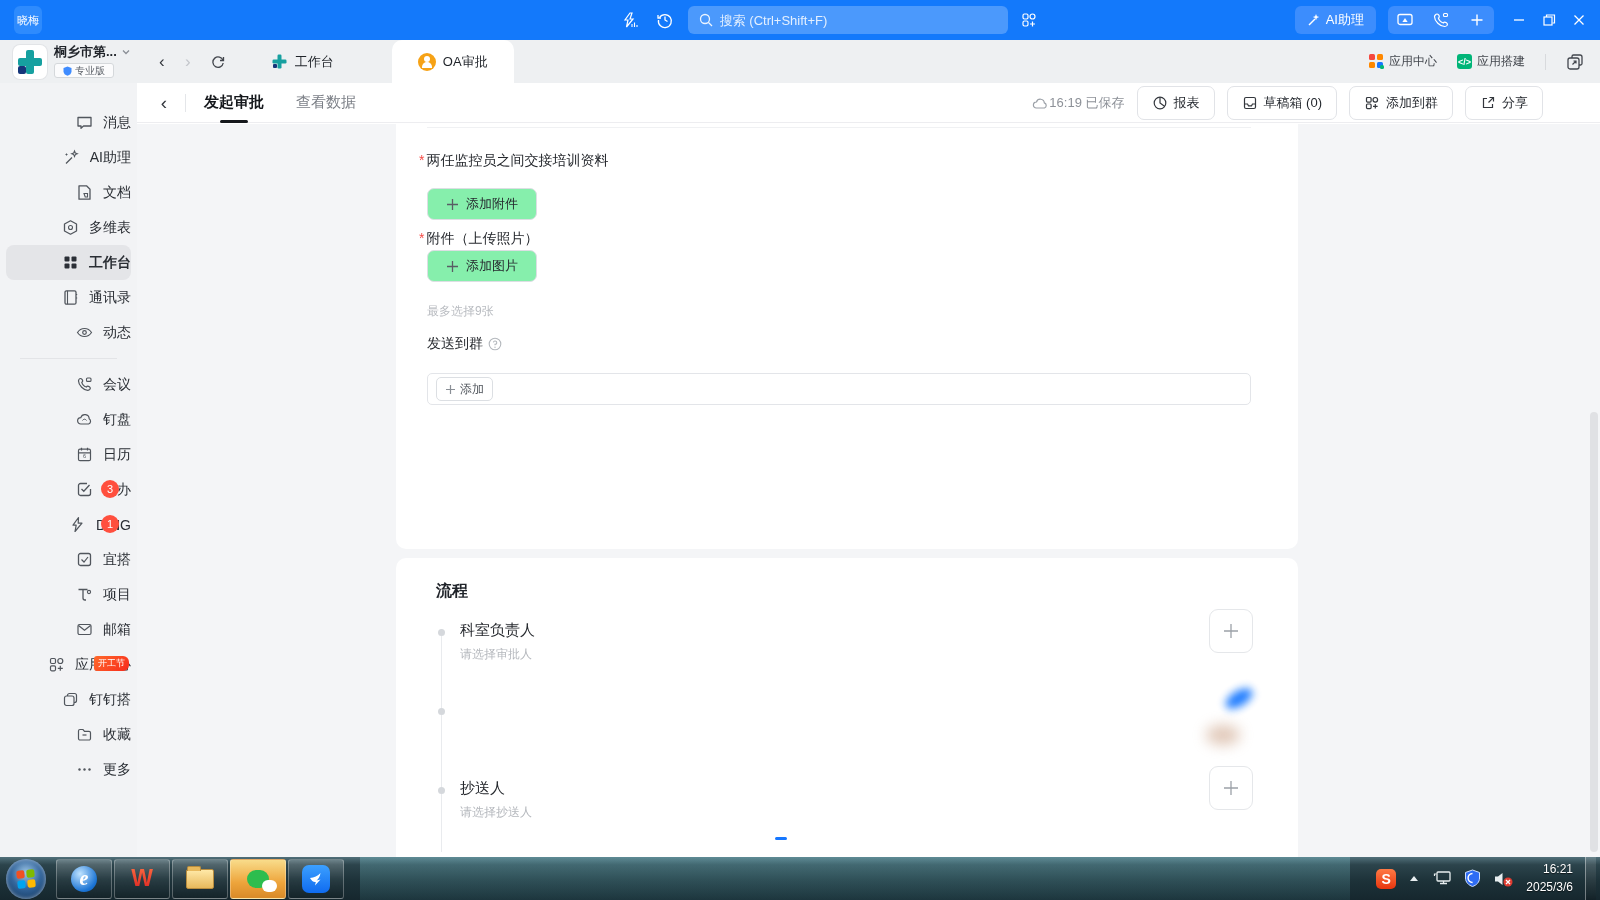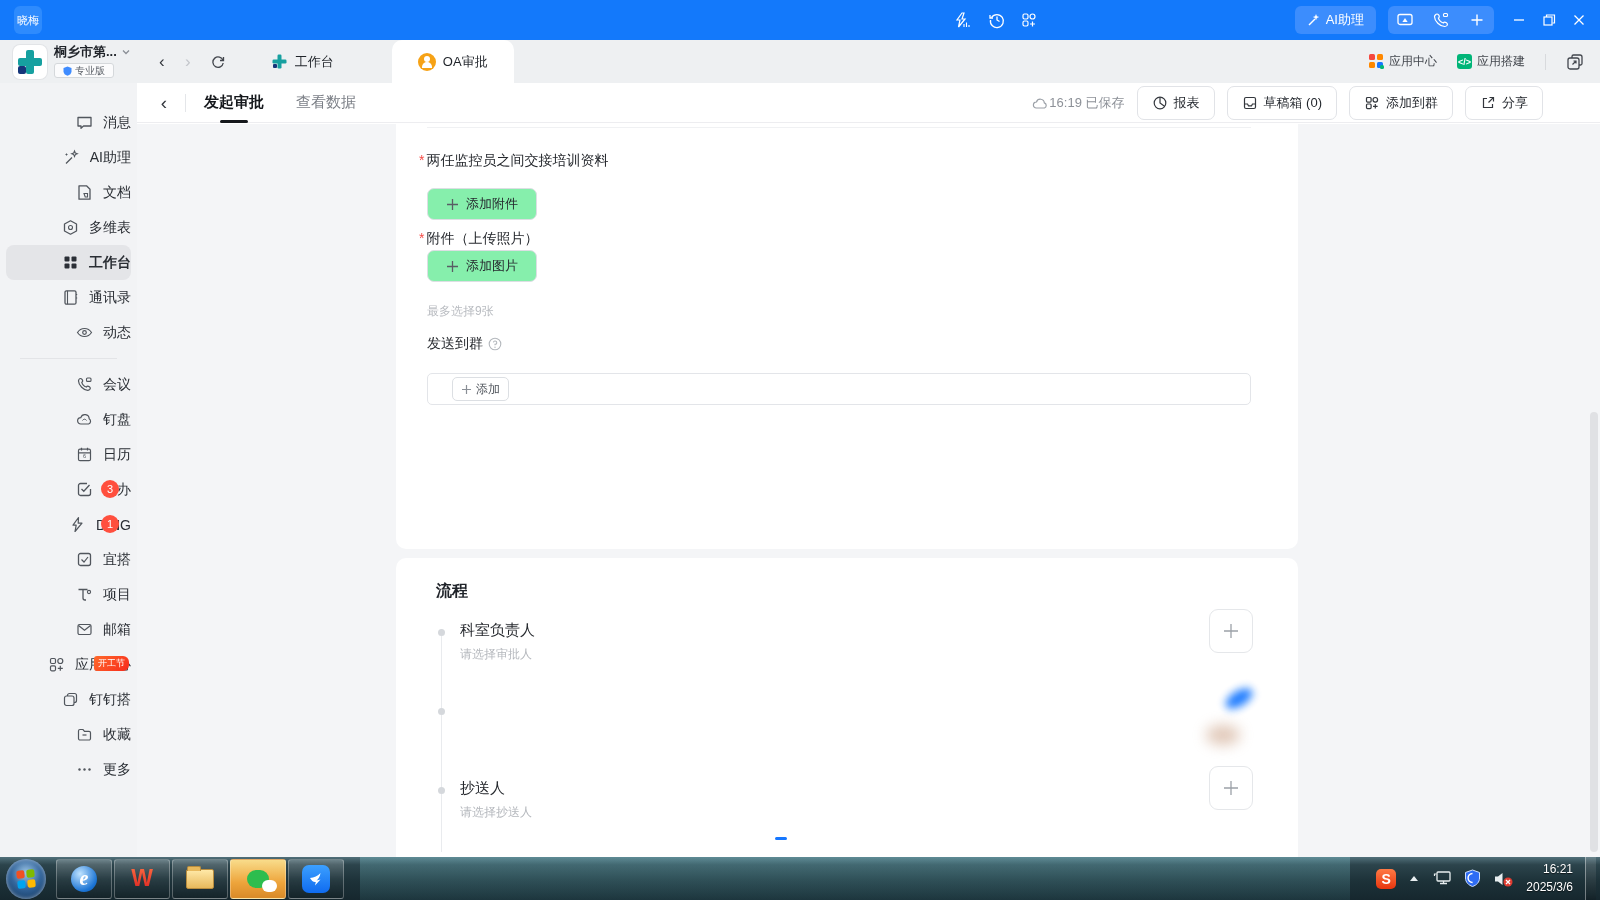--- a/index.html
+++ b/index.html
@@ -81,21 +81,21 @@
   .card { position:absolute; left:259px; width:902px; background:#fff; }
   #card1 { top:0; height:425px; border-radius:0 0 10px 10px; }
   #card2 { top:434px; height:369px; border-radius:10px; }
   .flabel { font-size:14px; color:#26292e; display:flex; }
   .req { color:#f54a45; margin-right:2px; }
   .addbtn { margin-top:10px; width:110px; height:32px; border:1px solid #dcdfe3; border-radius:7px;
     background:#86efac; display:flex; align-items:center; justify-content:center; gap:7px; font-size:13px;
     color:#26292e; cursor:pointer; }
   .hint { font-size:12px; color:#b9bcc1; margin-top:7px; }
   .groupbox { margin-top:11px; width:824px; height:32px; border:1px solid #e3e5e9; border-radius:5px;
-    display:flex; align-items:center; padding-left:24px; }
+    display:flex; align-items:center; padding-left:8px; }
   .minibtn { height:24px; border:1px solid #dcdfe3; border-radius:5px; background:#fff; display:flex;
     align-items:center; gap:4px; padding:0 8px; font-size:12px; color:#4f545b; cursor:pointer; }
   .flow-title { font-size:16px; font-weight:bold; color:#1f2329; }
   .step-dot { position:absolute; width:7px; height:7px; border-radius:50%; background:#d5d8dc; left:42px; }
   .step-line { position:absolute; left:45px; width:1px; background:#e9ebee; }
   .step-title { font-size:15px; color:#26292e; }
   .step-sub { font-size:12px; color:#b5b8bd; margin-top:6px; }
   .plusbtn { position:absolute; width:44px; height:44px; border:1px solid #e5e7ea; border-radius:9px;
     background:#fff; color:#9ca1a8; display:flex; align-items:center; justify-content:center; cursor:pointer; }
   .blur-avatar { position:absolute; left:806px; width:54px; height:74px; }
@@ -157,20 +157,29 @@
         <path d="M12 13v3M14.5 11.5V16M17 14v2" stroke="#fff" stroke-width="1.1"></path>
       </svg>
   </div>
   <div class="tb-ico" style="margin-left:14px">
     <svg width="18" height="18" viewBox="0 0 18 18">
         <path d="M3.5 6.5A6.5 6.5 0 1 1 2.5 9" fill="none" stroke="#fff" stroke-width="1.3"></path>
         <path d="M2 4v3h3" fill="none" stroke="#fff" stroke-width="1.3"></path>
         <path d="M9 5.5V9l2.5 1.5" fill="none" stroke="#fff" stroke-width="1.3"></path>
       </svg>
   </div>
+  <div class="searchwrap">
+    <span class="mag">
+      <svg width="16" height="16" viewBox="0 0 16 16">
+          <circle cx="7" cy="7" r="4.5" fill="none" stroke="#fff" stroke-width="1.3" opacity=".9"></circle>
+          <path d="M10.5 10.5 14 14" stroke="#fff" stroke-width="1.3" opacity=".9"></path>
+        </svg>
+    </span>
+    <input id="tb-search" placeholder="搜索 (Ctrl+Shift+F)" style="">
+  </div>
   <div class="tb-ico" style="margin-left:10px">
     <svg width="18" height="18" viewBox="0 0 18 18">
         <rect x="3" y="3" width="5" height="5" rx="1.4" fill="none" stroke="#fff" stroke-width="1.2"></rect>
         <rect x="10" y="3" width="5" height="5" rx="2.5" fill="none" stroke="#fff" stroke-width="1.2"></rect>
         <rect x="3" y="10" width="5" height="5" rx="1.4" fill="none" stroke="#fff" stroke-width="1.2"></rect>
         <path d="M12.5 10.5v5M10 13h5" stroke="#fff" stroke-width="1.2"></path>
       </svg>
   </div>
   <div style="width:255px"></div>
   <div class="ai-btn">

